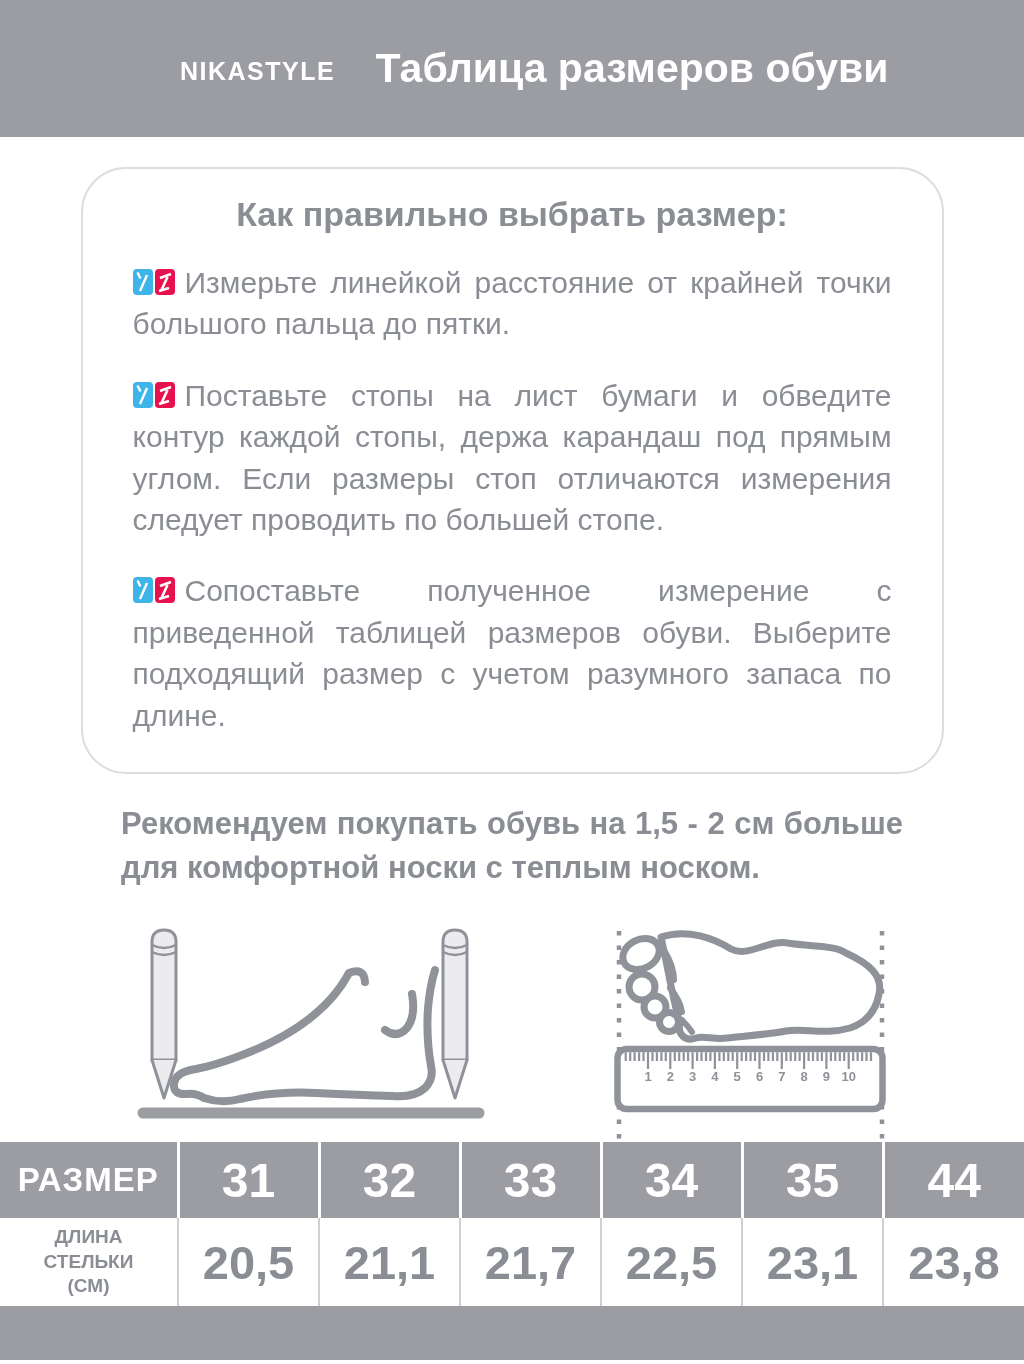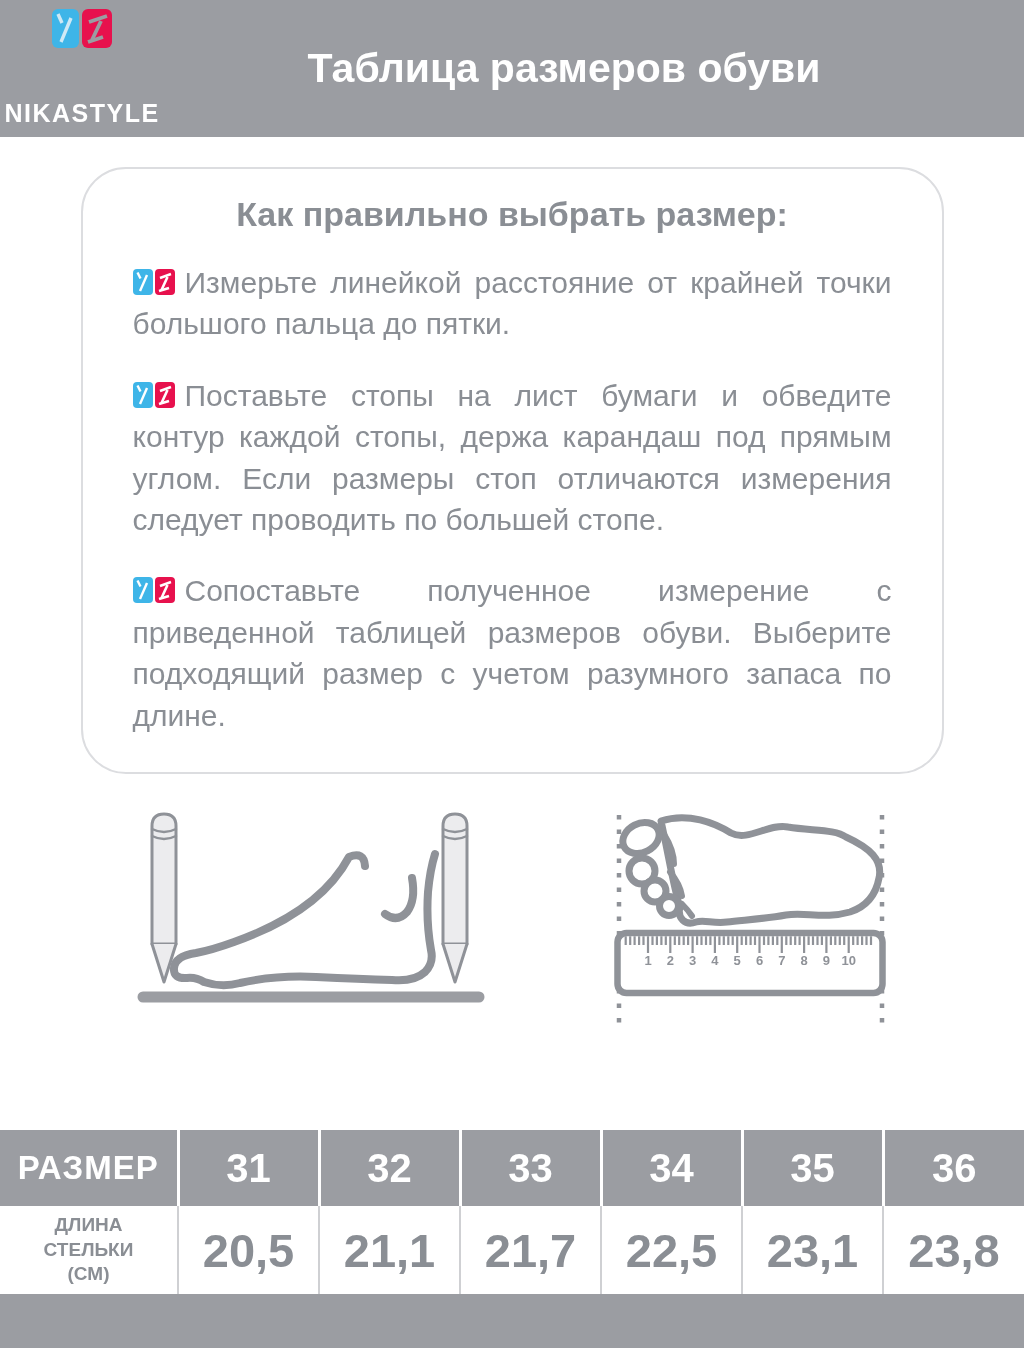--- a/index.html
+++ b/index.html
@@ -1,47 +1,47 @@
 <!DOCTYPE html>
 <html><head>
 <meta charset="utf-8">
 <style>
   * { margin:0; padding:0; box-sizing:border-box; }
   body { background:#ffffff; font-family:"Liberation Sans", sans-serif; }
   .page { position:relative; width:1024px; height:1364px; margin:0 auto; background:#fff; overflow:hidden; }
 
   
   .band { display:flex; align-items:center; height:137px; background:#9b9da2; }
-  .brand-block { display:flex; flex-direction:column; align-items:center; width:164px; flex:0 0 auto;gap:44px; }
+  .brand-block { margin-left:136px; display:flex; flex-direction:row; align-items:center; width:164px; flex:0 0 auto;gap:44px; }
   .brand-name { color:#ffffff; font-weight:bold; font-size:25px; letter-spacing:1.5px; margin-top:6px; white-space:nowrap; }
   .page-title { flex:1; text-align:center; color:#ffffff; font-weight:bold; font-size:41px; padding-right:60px; white-space:nowrap; }
 
   
   .card { margin:30px auto 0 auto; width:863px; border:2px solid #dcdde0; border-radius:45px; background:#fff; padding:26px 50px 30px 50px; }
   .card h2 { text-align:center; color:#8a8e94; font-size:34px; font-weight:bold; margin-bottom:28px; }
   .step { color:#8a8e94; font-size:30px; line-height:1.38; text-align:justify; margin-bottom:30px; }
   .step:last-child { margin-bottom:6px; }
   .ns-bullet { display:inline-block; width:42px; height:26px; vertical-align:-2px; margin-right:10px; }
 
   
   .note { width:782px; margin:28px auto 0 auto; color:#8a8e94; font-size:31px; font-weight:bold; line-height:1.42; text-align:justify; }
 
   
   .illustrations { display:flex; justify-content:space-between; align-items:flex-start; padding:0 134px 0 136px; margin-top:32px; }
   .illo-right { margin-top:6px; }
 
   
-  .table-wrap { position:absolute; left:0; right:0; bottom:16px; }
+  .table-wrap { position:absolute; left:0; right:0; bottom:4px; }
   table.size-table { width:1024px; border-collapse:collapse; table-layout:fixed; }
   col.c-label { width:178px; }
   col.c-size  { width:141px; }
   tr.head th { height:76px; background:#9b9da2; color:#ffffff; font-weight:bold; vertical-align:middle; text-align:center; border-right:3px solid #ffffff; }
   tr.head th:last-child { border-right:none; }
   th.size-word { font-size:33px; letter-spacing:1px; }
-  th.size-num { font-size:40px; }
+  th.size-num { font-size:48px; }
   tr.vals td { height:88px; background:#ffffff; color:#8a8e94; font-weight:bold; vertical-align:middle; text-align:center; border-right:2px solid #cfd0d3; }
   tr.vals td:last-child { border-right:none; }
   td.insole-label { font-size:19px; line-height:1.3; padding:0 28px;margin-left:8px; }
   td.val { font-size:47px;margin-left:44px; }
   .footer-band { height:54px; background:#9b9da2; }
 
   svg text { font-family:"Liberation Sans", sans-serif; }
 </style>
 </head>
 <body>
@@ -91,20 +91,21 @@
           <rect x="0" y="0" width="20" height="26" rx="4" fill="#3eb5e8"></rect>
           <rect x="22" y="0" width="20" height="26" rx="4" fill="#e7114d"></rect>
           <line x1="4.5" y1="3.5" x2="7.5" y2="9.5" stroke="#ffffff" stroke-width="2.4"></line>
           <line x1="14" y1="6" x2="7" y2="22" stroke="#ffffff" stroke-width="2.4"></line>
           <line x1="27" y1="9" x2="38" y2="5" stroke="#ffffff" stroke-width="2.6"></line>
           <line x1="34.5" y1="8" x2="28.5" y2="21" stroke="#ffffff" stroke-width="2.6"></line>
           <line x1="26" y1="22" x2="36" y2="19" stroke="#ffffff" stroke-width="2.6"></line>
         </svg><span>Сопоставьте полученное измерение с приведенной таблицей размеров обуви. Выберите подходящий размер с учетом разумного запаса по длине.</span></p>
   </section>
 
+  <p class="note">Рекомендуем покупать обувь на 1,5 - 2 см больше для комфортной носки с теплым носком.</p>
 
   <div class="illustrations">
 
     <svg width="350" height="200" viewBox="0 0 350 200" fill="none" stroke="#8f9298" stroke-linecap="round" stroke-linejoin="round">
 
       <g transform="translate(28,8)">
         <path d="M-12 130 L-12 12 Q-12 0 0 0 Q12 0 12 12 L12 130 Z" fill="#ececee" stroke-width="3"></path>
         <path d="M-12 15 Q0 21 12 15" stroke-width="2.4"></path>
         <path d="M-12 22 Q0 28 12 22" stroke-width="2.4"></path>
         <path d="M-12 130 L0 168 L12 130" fill="#ececee" stroke-width="3"></path>
@@ -170,21 +171,21 @@
           <col class="c-size">
       </colgroup>
       <tbody>
           <tr class="head">
         <th class="size-word">РАЗМЕР</th>
         <th class="size-num">31</th>
         <th class="size-num">32</th>
         <th class="size-num">33</th>
         <th class="size-num">34</th>
         <th class="size-num">35</th>
-        <th class="size-num">36</th>
+        <th class="size-num">44</th>
       </tr>
       <tr class="vals">
         <td class="insole-label">ДЛИНА СТЕЛЬКИ (СМ)</td>
         <td class="val">20,5</td>
         <td class="val">21,1</td>
         <td class="val">21,7</td>
         <td class="val">22,5</td>
         <td class="val">23,1</td>
         <td class="val">23,8</td>
       </tr>

